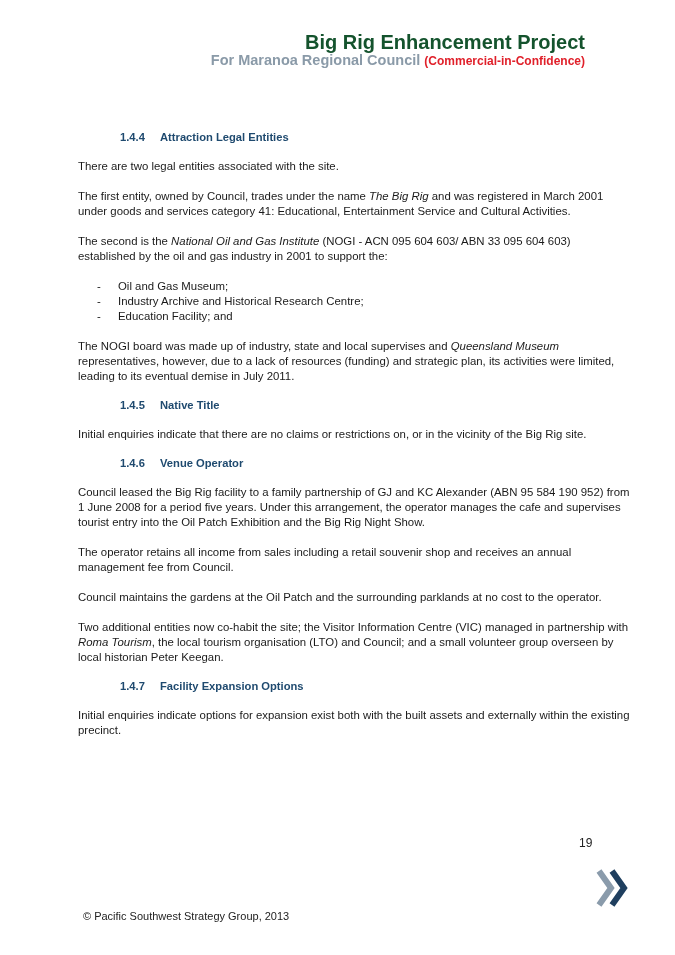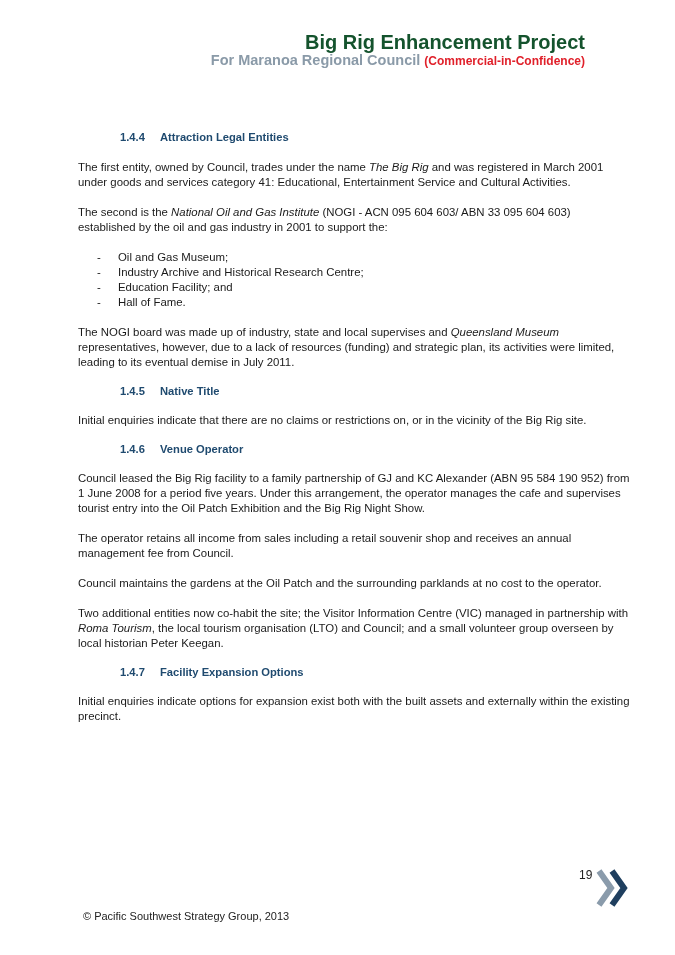--- a/index.html
+++ b/index.html
@@ -10,40 +10,40 @@
     .header .subtitle { font-size: 14.5px; font-weight: bold; color: #8a9aa8; line-height: 18px; }
     .header .subtitle .conf { color: #e0202a; font-size: 12px; font-weight: bold; }
     .content { position: absolute; left: 78px; top: 90px; width: 552px; font-size: 11.4px; line-height: 15px; margin-top: 40px; }
     .h { color: #1f4a6f; font-weight: bold; font-size: 11.2px; margin-left: 42px; height: 15px; }
     .h .num { display: inline-block; width: 40px; }
     p { margin: 0; }
     ul.dash { list-style: none; padding: 0; margin: 0; }
     ul.dash li { position: relative; padding-left: 40px; }
     ul.dash li::before { content: "-"; position: absolute; left: 19px; }
     .footer-copy { position: absolute; left: 83px; top: 910px; font-size: 11px; color: #222; }
-    .page-num { position: absolute; left: 579px; top: 868px; font-size: 12px; color: #222; }
+    .page-num { position: absolute; left: 579px; top: 836px; font-size: 12px; color: #222; }
     .chev { position: absolute; left: 596px; top: 868px; }
   </style>
 </head>
 <body>
 
 <div class="header">
   <div class="title">Big Rig Enhancement Project</div>
   <div class="subtitle"><span>For Maranoa Regional Council</span> <span class="conf">(Commercial-in-Confidence)</span></div>
 </div>
 
 <div class="content">
   <div class="h"><span class="num">1.4.4</span><span>Attraction Legal Entities</span></div>
+  <p style="margin-top:14px">There are two legal entities associated with the site.</p>
   <p style="margin-top:15px"><span>The first entity, owned by Council, trades under the name </span><i>The Big Rig</i><span> and was registered in March 2001 under goods and services category 41: Educational, Entertainment Service and Cultural Activities.</span></p>
   <p style="margin-top:15px"><span>The second is the </span><i>National Oil and Gas Institute</i><span> (NOGI - ACN 095 604 603/ ABN 33 095 604 603) established by the oil and gas industry in 2001 to support the:</span></p>
   <ul class="dash" style="margin-top:15px">
     <li>Oil and Gas Museum;</li>
     <li>Industry Archive and Historical Research Centre;</li>
     <li>Education Facility; and</li>
-    <li>Hall of Fame.</li>
   </ul>
   <p style="margin-top:15px"><span>The NOGI board was made up of industry, state and local supervises and </span><i>Queensland Museum</i><span> representatives, however, due to a lack of resources (funding) and strategic plan, its activities were limited, leading to its eventual demise in July 2011.</span></p>
 
   <div class="h" style="margin-top:14px"><span class="num">1.4.5</span><span>Native Title</span></div>
   <p style="margin-top:14px">Initial enquiries indicate that there are no claims or restrictions on, or in the vicinity of the Big Rig site.</p>
 
   <div class="h" style="margin-top:14px"><span class="num">1.4.6</span><span>Venue Operator</span></div>
   <p style="margin-top:14px">Council leased the Big Rig facility to a family partnership of GJ and KC Alexander (ABN 95 584 190 952) from 1 June 2008 for a period five years.  Under this arrangement, the operator manages the cafe and supervises tourist entry into the Oil Patch Exhibition and the Big Rig Night Show.</p>
   <p style="margin-top:15px">The operator retains all income from sales including a retail souvenir shop and receives an annual management fee from Council.</p>
   <p style="margin-top:15px">Council maintains the gardens at the Oil Patch and the surrounding parklands at no cost to the operator.</p>

